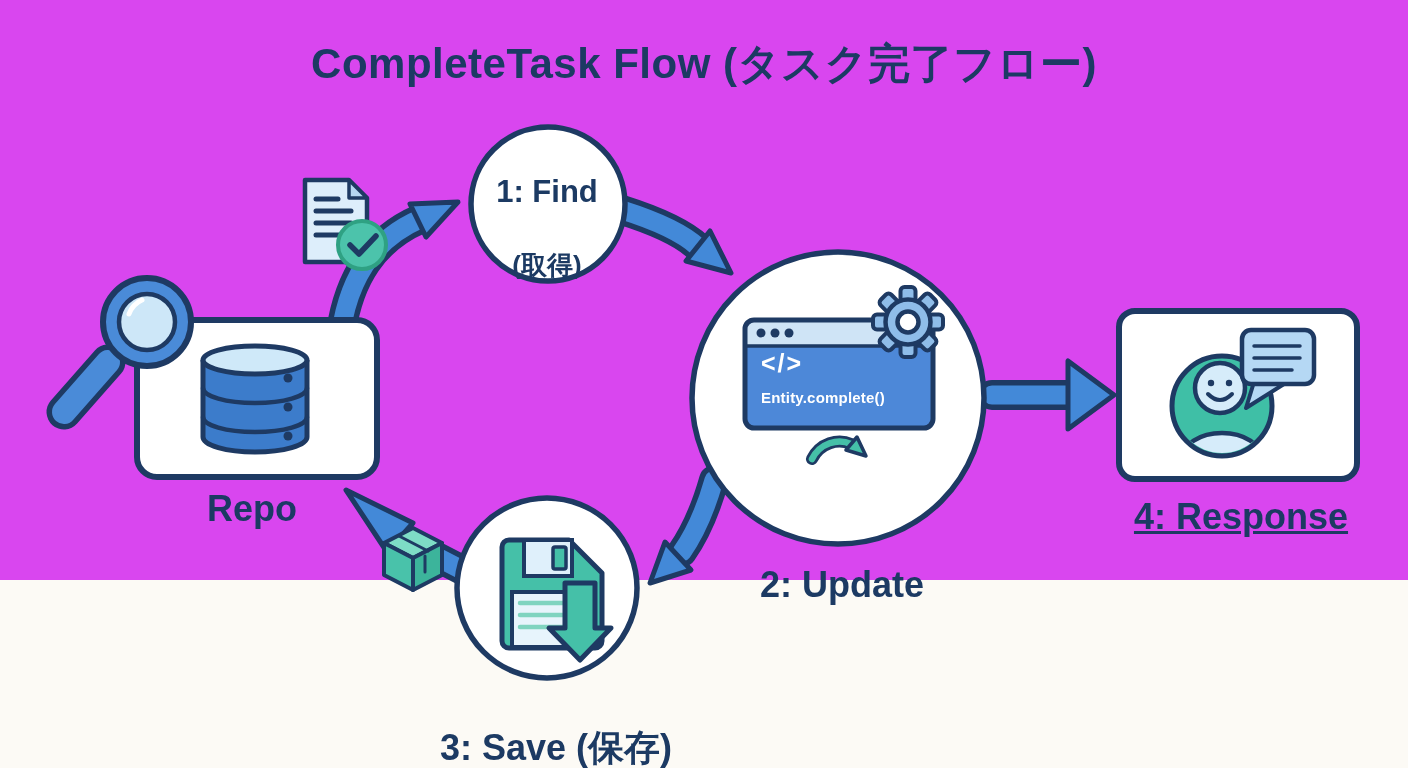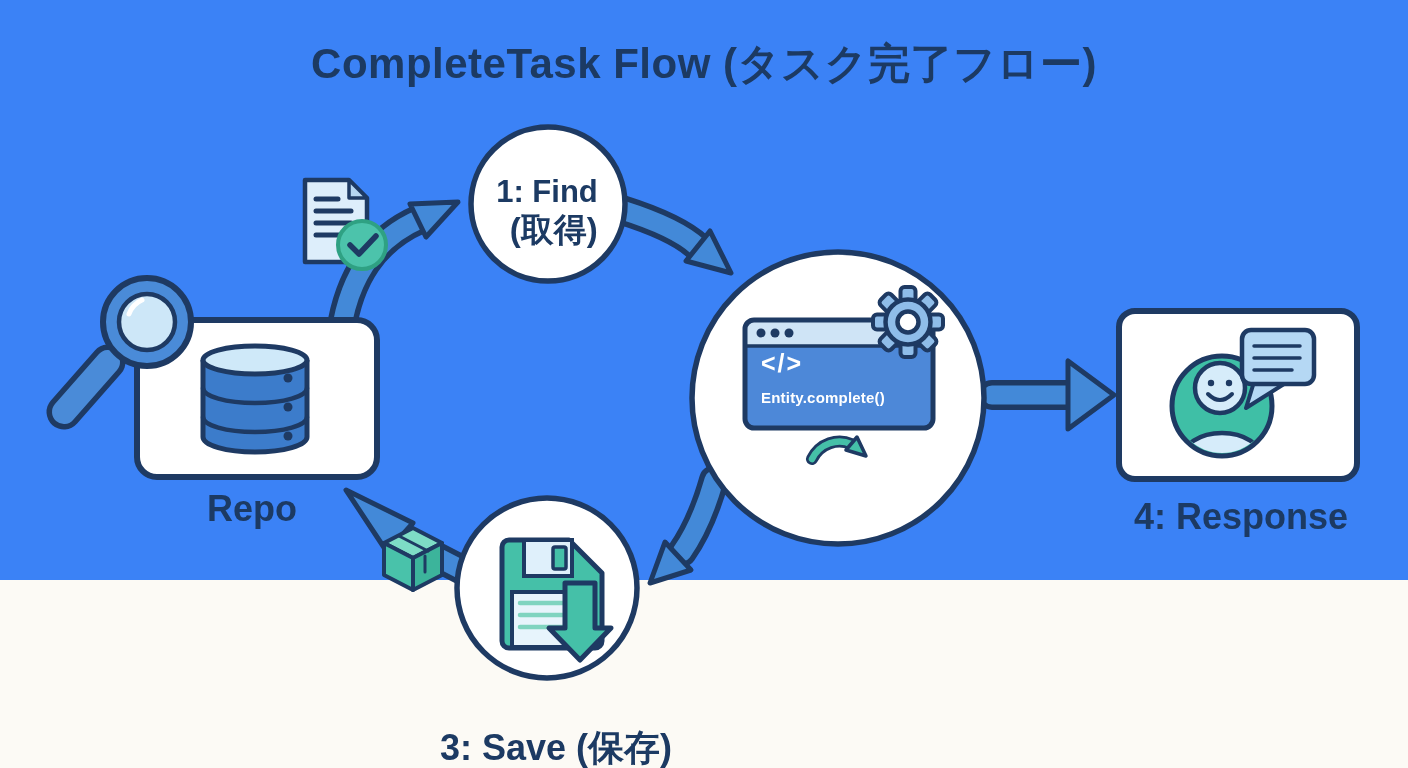--- a/index.html
+++ b/index.html
@@ -1,40 +1,40 @@
 <!DOCTYPE html>
 <html><head>
 <meta charset="utf-8">
 <style>
   html,body{margin:0;padding:0;}
   body{
     width:1408px;height:768px;overflow:hidden;
     background:#fcfaf5;
     font-family:"Liberation Sans","DejaVu Sans",sans-serif;
   }
-  .canvas{position:relative;width:1408px;height:580px;background:#3b82f6;}
+  .canvas{position:relative;width:1408px;height:580px;background:#d946ef;}
   .canvas svg{position:absolute;left:0;top:0;}
   .diagram-title{
     position:absolute;left:50%;top:36px;transform:translateX(-50%);
     margin:0;font-size:42px;font-weight:800;color:#1c3a63;
     white-space:nowrap;letter-spacing:0.5px;
   }
   .label{
     position:absolute;transform:translateX(-50%);
-    text-align:right;color:#1c3a63;font-weight:800;line-height:1.2;
+    text-align:center;color:#1c3a63;font-weight:800;line-height:1.2;
     white-space:nowrap;
   }
   .label .l1{display:block;font-size:36px;}
-  .label .l2{display:block;font-size:33px;}
+  .label .l2{display:block;font-size:26px;margin-top:40px;}
   .find-label{left:547px;top:173px;}
   .find-label .l1{font-size:31px;}
   .repo-label{left:252px;top:487px;}
   .update-label{left:842px;top:563px;}
   .save-label{left:556px;top:694px;margin-top:32px;}
-  .response-label{left:1241px;top:495px;}
+  .response-label{left:1241px;top:495px;text-decoration:underline;}
   .win-code{
     position:absolute;left:761px;top:349px;color:#ffffff;
     font-size:25px;font-weight:800;letter-spacing:2px;
   }
   .win-method{
     position:absolute;left:761px;top:389px;color:#ffffff;
     font-size:15px;font-weight:700;letter-spacing:0.2px;white-space:nowrap;
   }
   .transition-label{
     position:absolute;left:851px;top:464px;transform:translateX(-50%);
@@ -206,20 +206,21 @@
   </div>
 
   <div class="label repo-label">
     <span class="l1">Repo</span>
   </div>
 
   <div class="win-code">&lt;/&gt;</div>
   <div class="win-method">Entity.complete()</div>
 
   <div class="label update-label">
+    <span class="l1">2: Update</span>
   </div>
 
   <div class="label save-label">
     <span class="l1">3: Save (保存)</span>
   </div>
 
   <div class="label response-label">
     <span class="l1">4: Response</span>
   </div>
 

